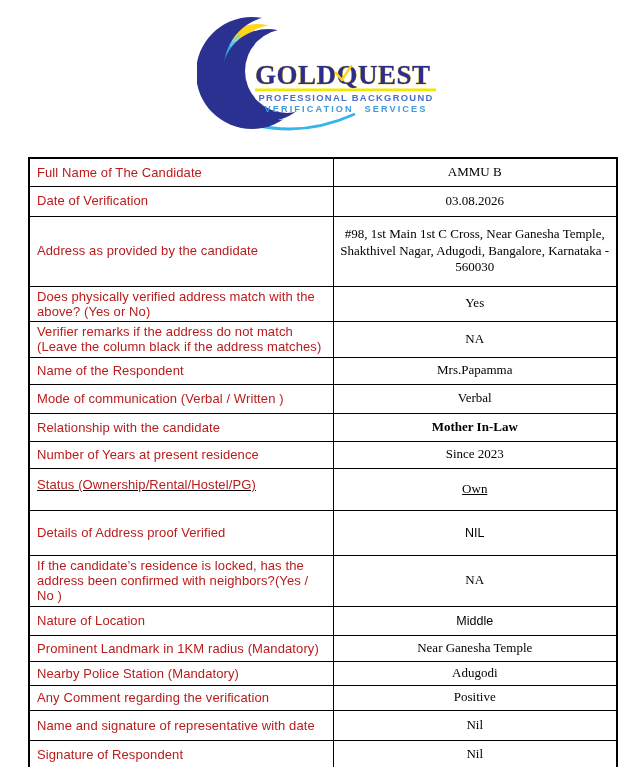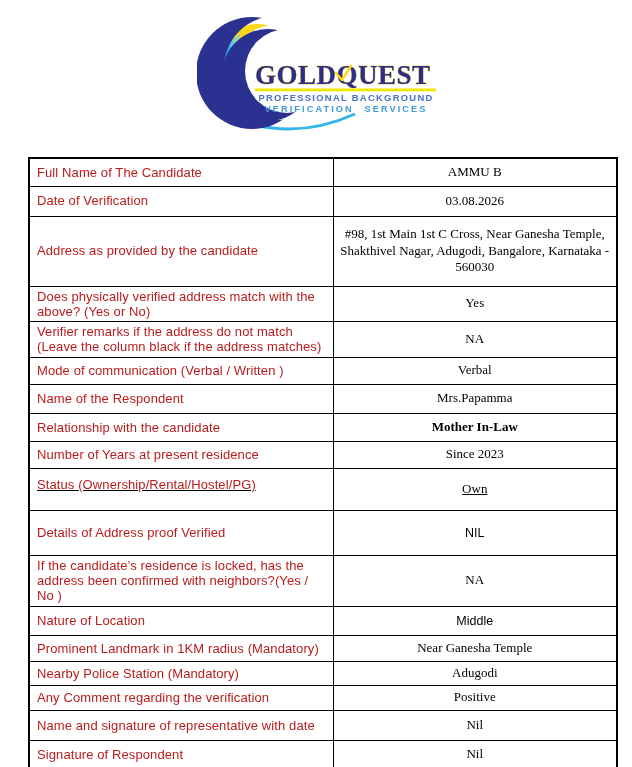--- a/index.html
+++ b/index.html
@@ -130,26 +130,26 @@
     </tr>
     <tr>
       <td class="cell-label">Does physically verified address match with the above? (Yes or No)</td>
       <td class="cell-value">Yes</td>
     </tr>
     <tr>
       <td class="cell-label">Verifier remarks if the address do not match (Leave the column black if the address matches)</td>
       <td class="cell-value">NA</td>
     </tr>
     <tr>
+      <td class="cell-label">Name of the Respondent</td>
+      <td class="cell-value">Mrs.Papamma</td>
+    </tr>
+    <tr>
       <td class="cell-label">Mode of communication (Verbal / Written )</td>
       <td class="cell-value">Verbal</td>
-    </tr>
-    <tr>
-      <td class="cell-label">Name of the Respondent</td>
-      <td class="cell-value">Mrs.Papamma</td>
     </tr>
     <tr>
       <td class="cell-label">Relationship with the candidate</td>
       <td class="cell-value bold">Mother In-Law</td>
     </tr>
     <tr>
       <td class="cell-label">Number of Years at present residence</td>
       <td class="cell-value">Since 2023</td>
     </tr>
     <tr>

